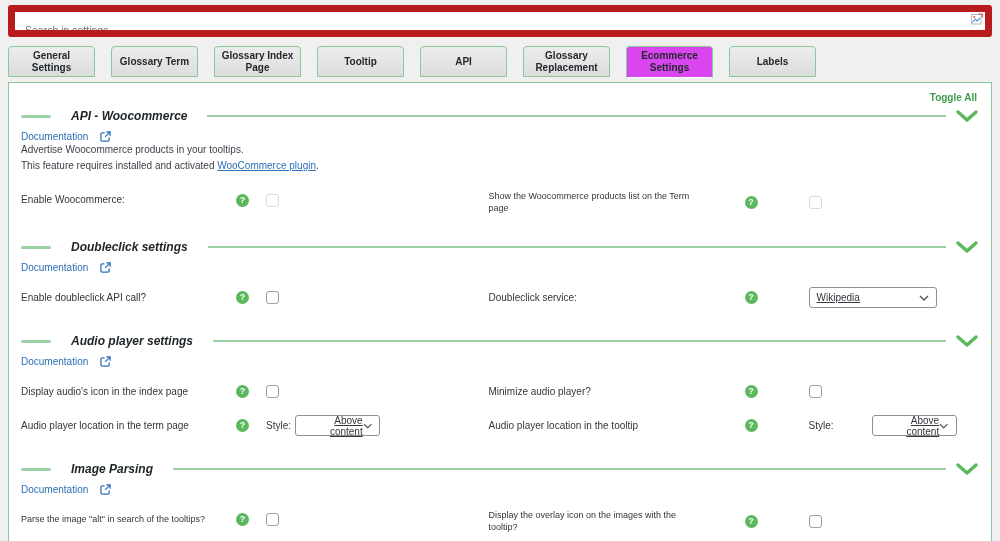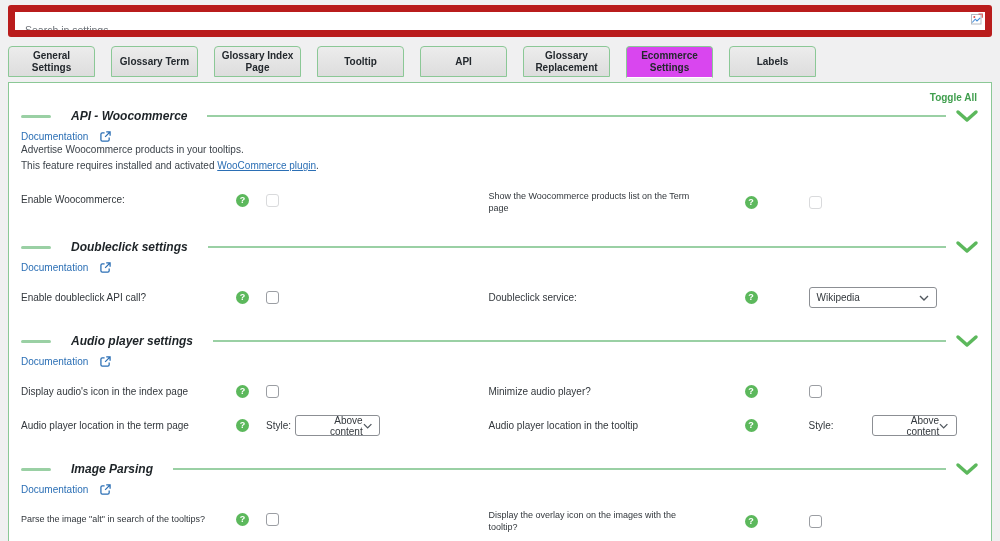--- a/index.html
+++ b/index.html
@@ -63,21 +63,21 @@
     margin-right:17px; cursor:pointer; line-height:1;
   }
   input[type="checkbox"] {
     appearance:none; -webkit-appearance:none; width:13px; height:13px;
     border:1px solid #9b9ea3; border-radius:3px; background:#fff; margin:0; cursor:pointer;
   }
   input[type="checkbox"].dim { border-color:#d9dadc; }
   .sel {
     display:inline-flex; align-items:center; justify-content:space-between;
     border:1px solid #8c8f94; border-radius:3px; background:#fff;
-    height:21px; padding:0 7px; font-size:10px; color:#32373c; cursor:pointer;
+    height:21px; padding:0 7px; font-size:10px; color:#32373c; cursor:pointer;text-decoration:underline;
   }
   .sel.wide { width:128px; }
   .sel.narrow { width:85px; margin-left:4px;text-align:right; }
   .style-label { flex:none; }
 </style>
 </head>
 <body>
 
 <div class="search-wrap">
   <input class="search-input" type="text" placeholder="Search in settings..." style="">

